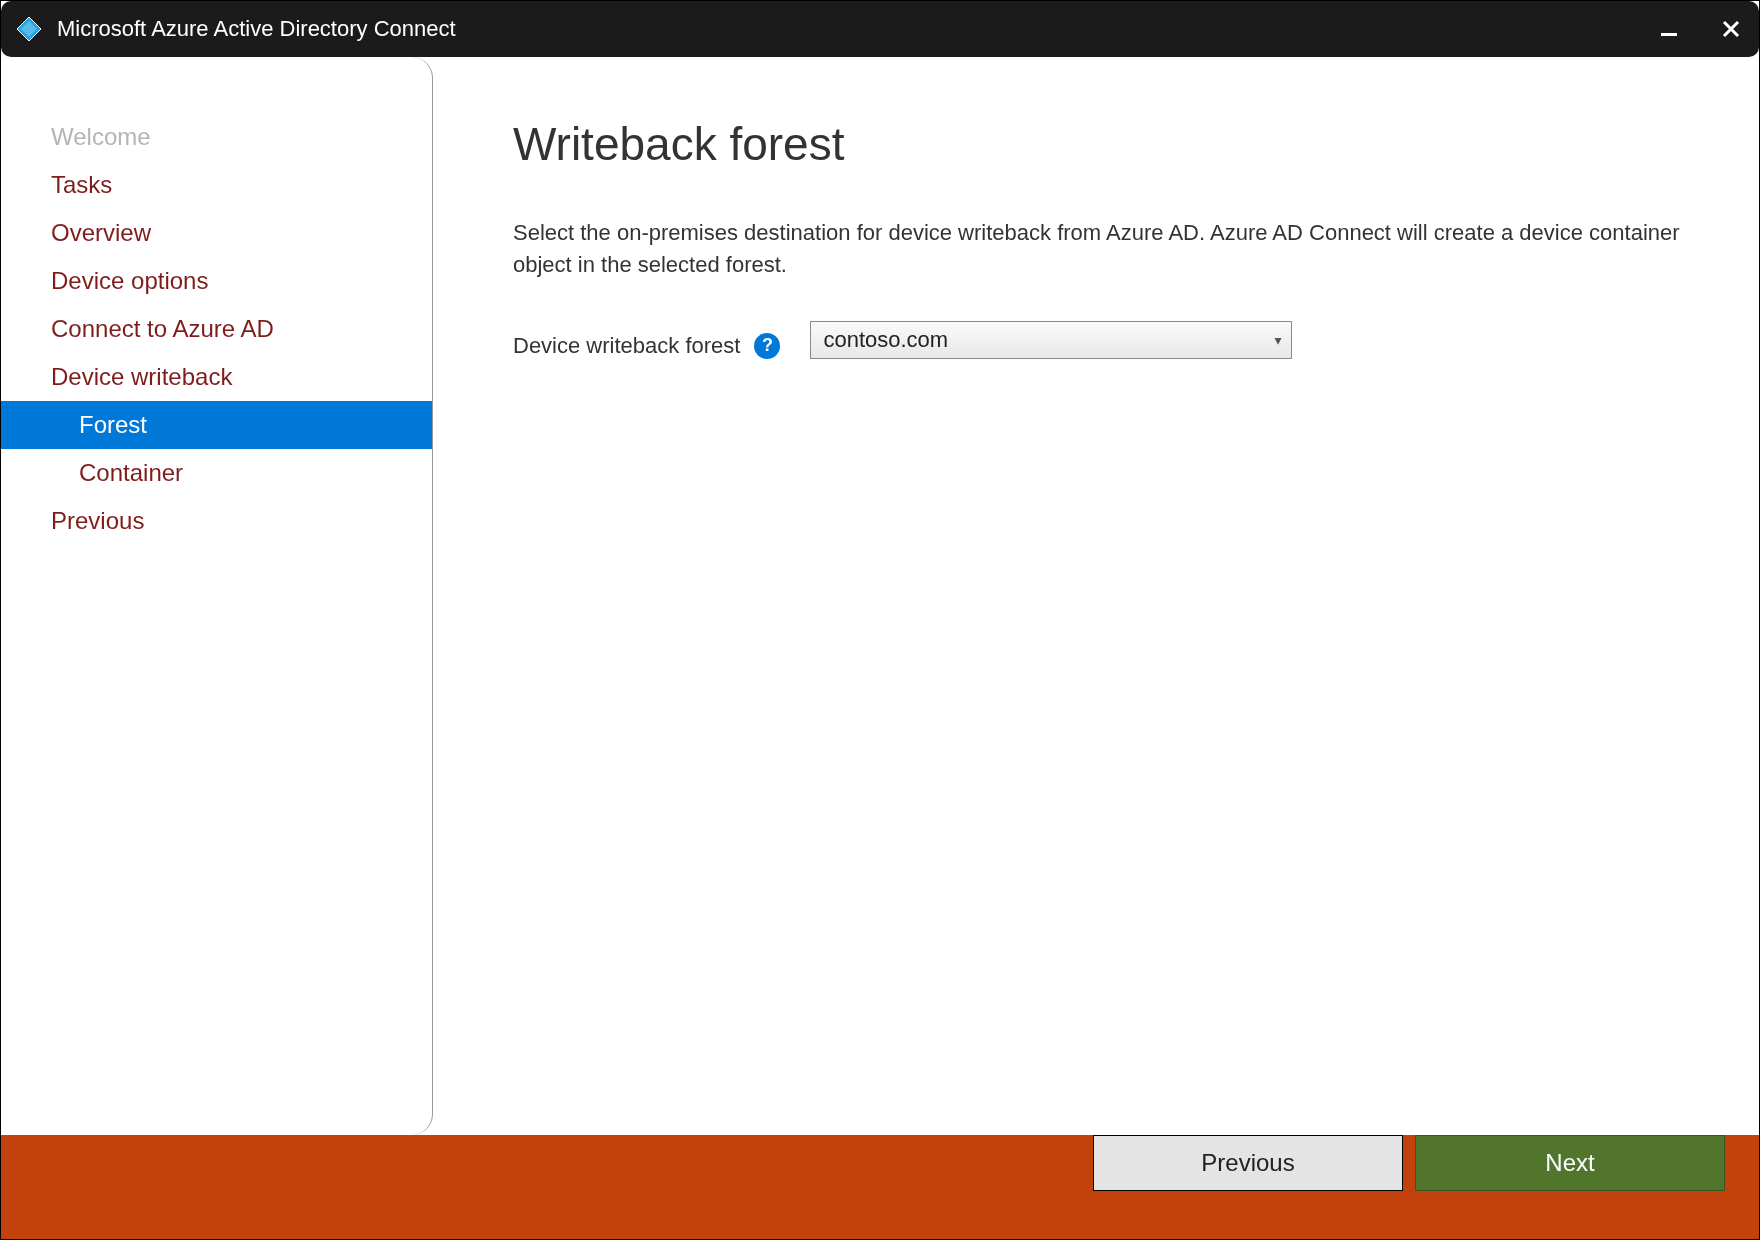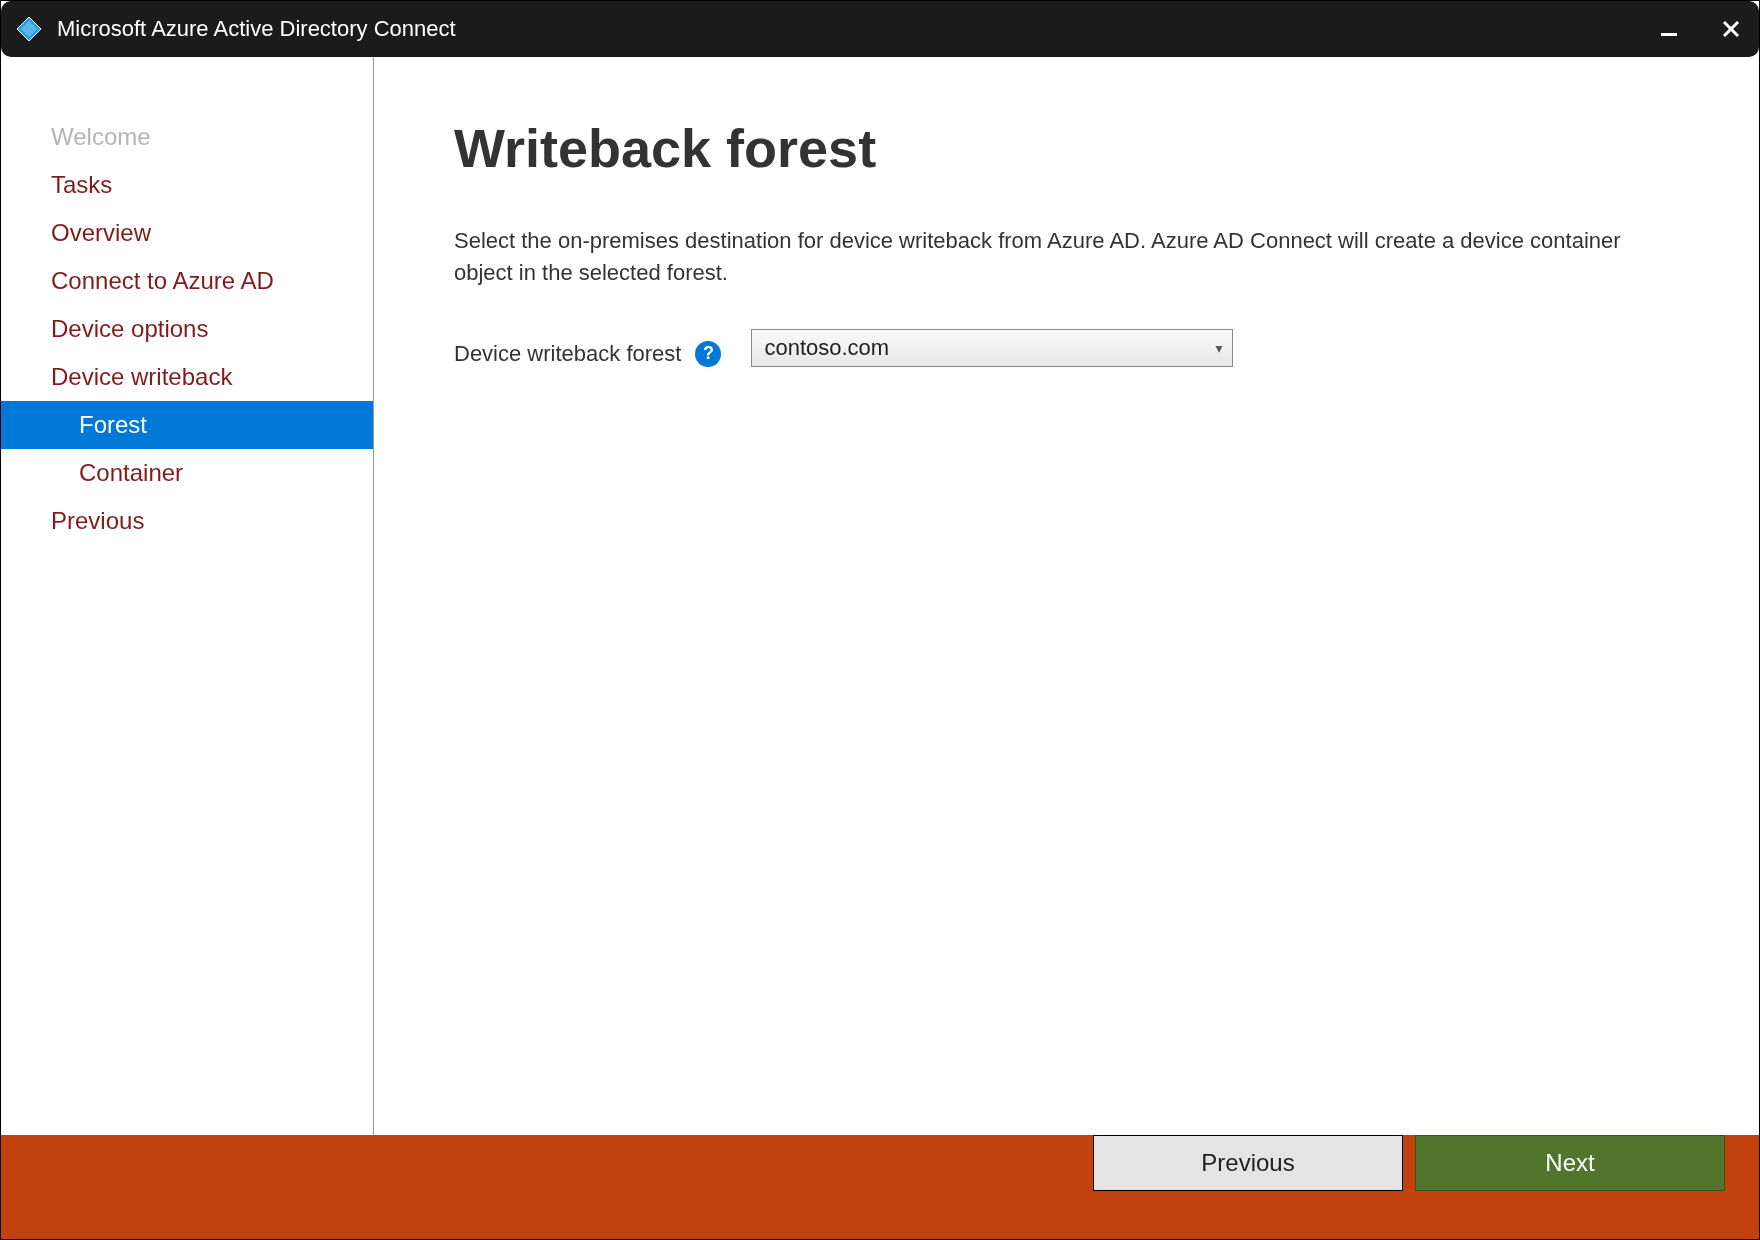--- a/index.html
+++ b/index.html
@@ -4,27 +4,27 @@
 <style>
   * { box-sizing: border-box; margin: 0; padding: 0; }
   html, body { width: 1760px; height: 1240px; font-family: "Segoe UI", Arial, sans-serif; background: #fff; }
   .window { width: 1760px; height: 1240px; display: flex; flex-direction: column; border: 1px solid #000; }
   .titlebar { height: 56px; background: #1b1b1b; color: #fff; display: flex; align-items: center; padding: 0 14px; border-radius: 10px; }
   .titlebar .app-icon { width: 28px; height: 28px; margin-right: 14px; display:flex; align-items:center; justify-content:center;}
   .titlebar .app-title { font-size: 22px; font-weight: 400; flex: 1; }
   .titlebar .win-controls { display: flex; gap: 34px; align-items:center; }
   .titlebar .win-btn { width: 28px; height: 28px; display:flex; align-items:center; justify-content:center; cursor:pointer; color:#fff; }
   .body-area { flex: 1; display: flex; background: #fff; }
-  .sidebar { width: 373px; border-right: 1px solid #999; padding-top: 56px; }
+  .sidebar { width: 432px; border-right: 1px solid #999; padding-top: 56px; border-radius: 21px; }
   .nav-item { font-size: 24px; color: #7f1d1d; padding: 10px 0 10px 50px; cursor: pointer; }
   .nav-item.disabled { color: #b5b5b5; cursor: default; }
   .nav-sub { padding-left: 78px; }
   .nav-item.selected { background: #0078d7; color: #fff; }
   .content { flex: 1; padding: 60px 60px 0 80px; }
-  .page-title { font-size: 54px; font-weight: 700; color: #333; margin-bottom: 46px; }
+  .page-title { font-size: 46px; font-weight: 400; color: #333; margin-bottom: 46px; }
   .description { font-size: 22px; color: #333; line-height: 1.45; margin-bottom: 40px; max-width: 1200px;}
   .form-row { display: flex; align-items: flex-end; gap: 14px; }
   .field-label { font-size: 22px; color: #333; }
   .help-icon { width: 26px; height: 26px; border-radius: 50%; background: #0078d7; color: #fff; display:flex; align-items:center; justify-content:center; font-size: 18px; font-weight: bold; cursor: pointer; }
   .dropdown { margin-left: 16px; width: 482px; height: 38px; border: 1px solid #8a8a8a; background: linear-gradient(#fafafa,#e8e8e8); display:flex; align-items:center; padding: 12px 12px; font-size: 22px; color:#222; cursor:pointer; position:relative;}
   .dropdown .chevron { position:absolute; right:10px; font-size:14px; color:#555;}
   .footer { height: 104px; background: #c2410c; display: flex; align-items: flex-start; justify-content: flex-end; padding: 0 34px; gap: 12px; }
   .btn { width: 310px; height: 56px; font-size: 24px; display:flex; align-items:center; justify-content:center; cursor:pointer; border:1px solid #000;}
   .btn-prev { background: #e4e4e4; color: #222; }
   .btn-next { background: #51752d; color: #fff; border-color:#3a5521;}
@@ -56,22 +56,22 @@
           </svg>
       </span>
     </div>
   </div>
 
   <div class="body-area">
     <div class="sidebar">
       <div class="nav-item disabled">Welcome</div>
       <div class="nav-item">Tasks</div>
       <div class="nav-item">Overview</div>
+      <div class="nav-item">Device options</div>
       <div class="nav-item">Connect to Azure AD</div>
-      <div class="nav-item">Device options</div>
       <div class="nav-item">Device writeback</div>
       <div class="nav-item nav-sub selected">Forest</div>
       <div class="nav-item nav-sub">Container</div>
       <div class="nav-item">Previous</div>
     </div>
 
     <div class="content">
       <h1 class="page-title">Writeback forest</h1>
       <p class="description">Select the on-premises destination for device writeback from Azure AD.  Azure AD Connect will create a device container object in the selected forest.</p>
       <div class="form-row">

